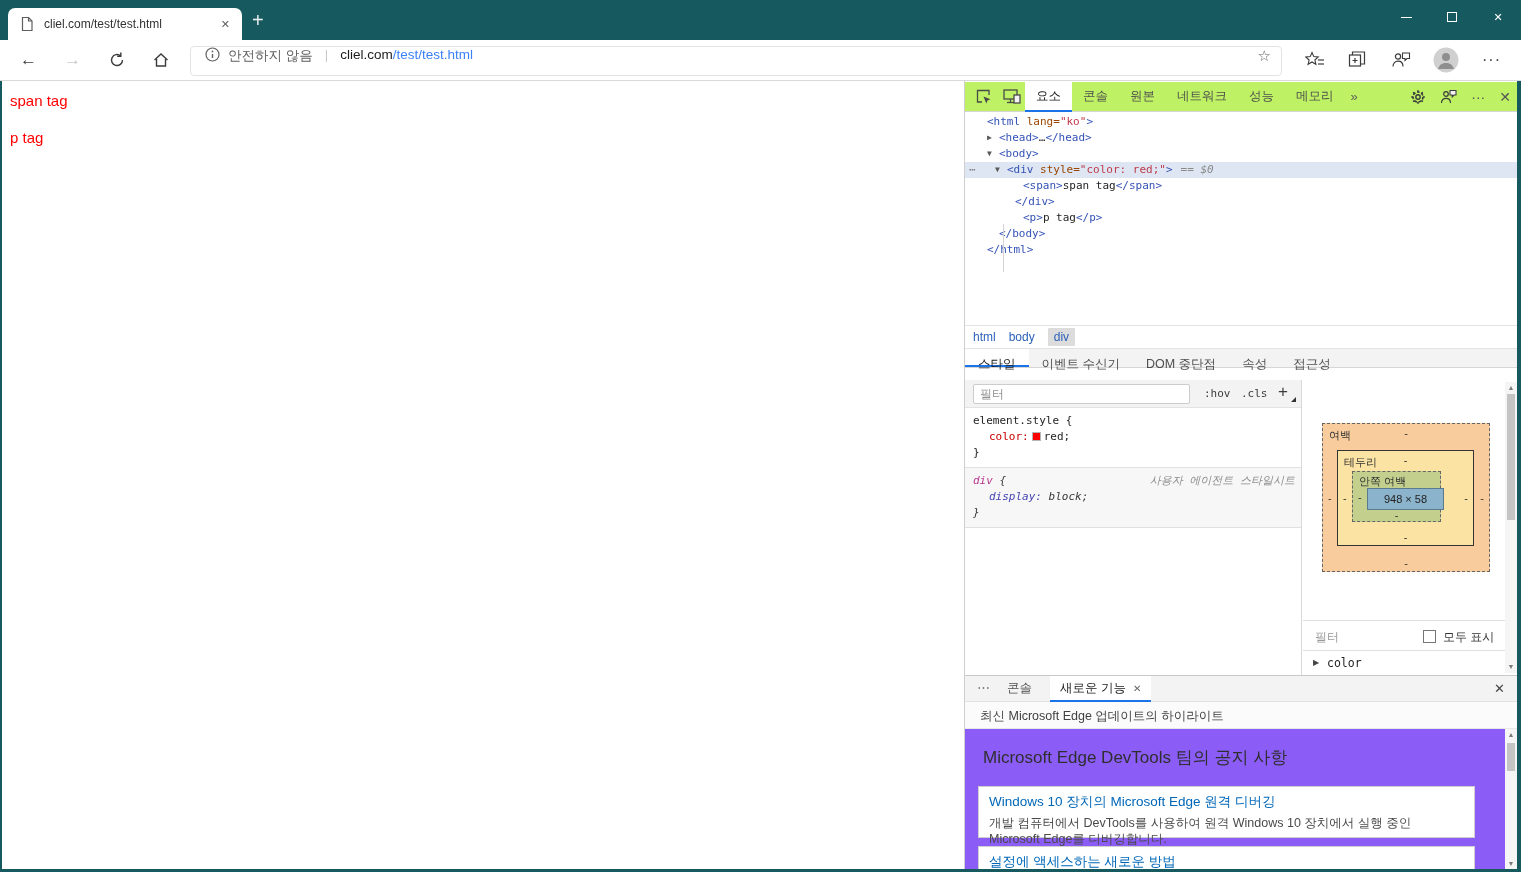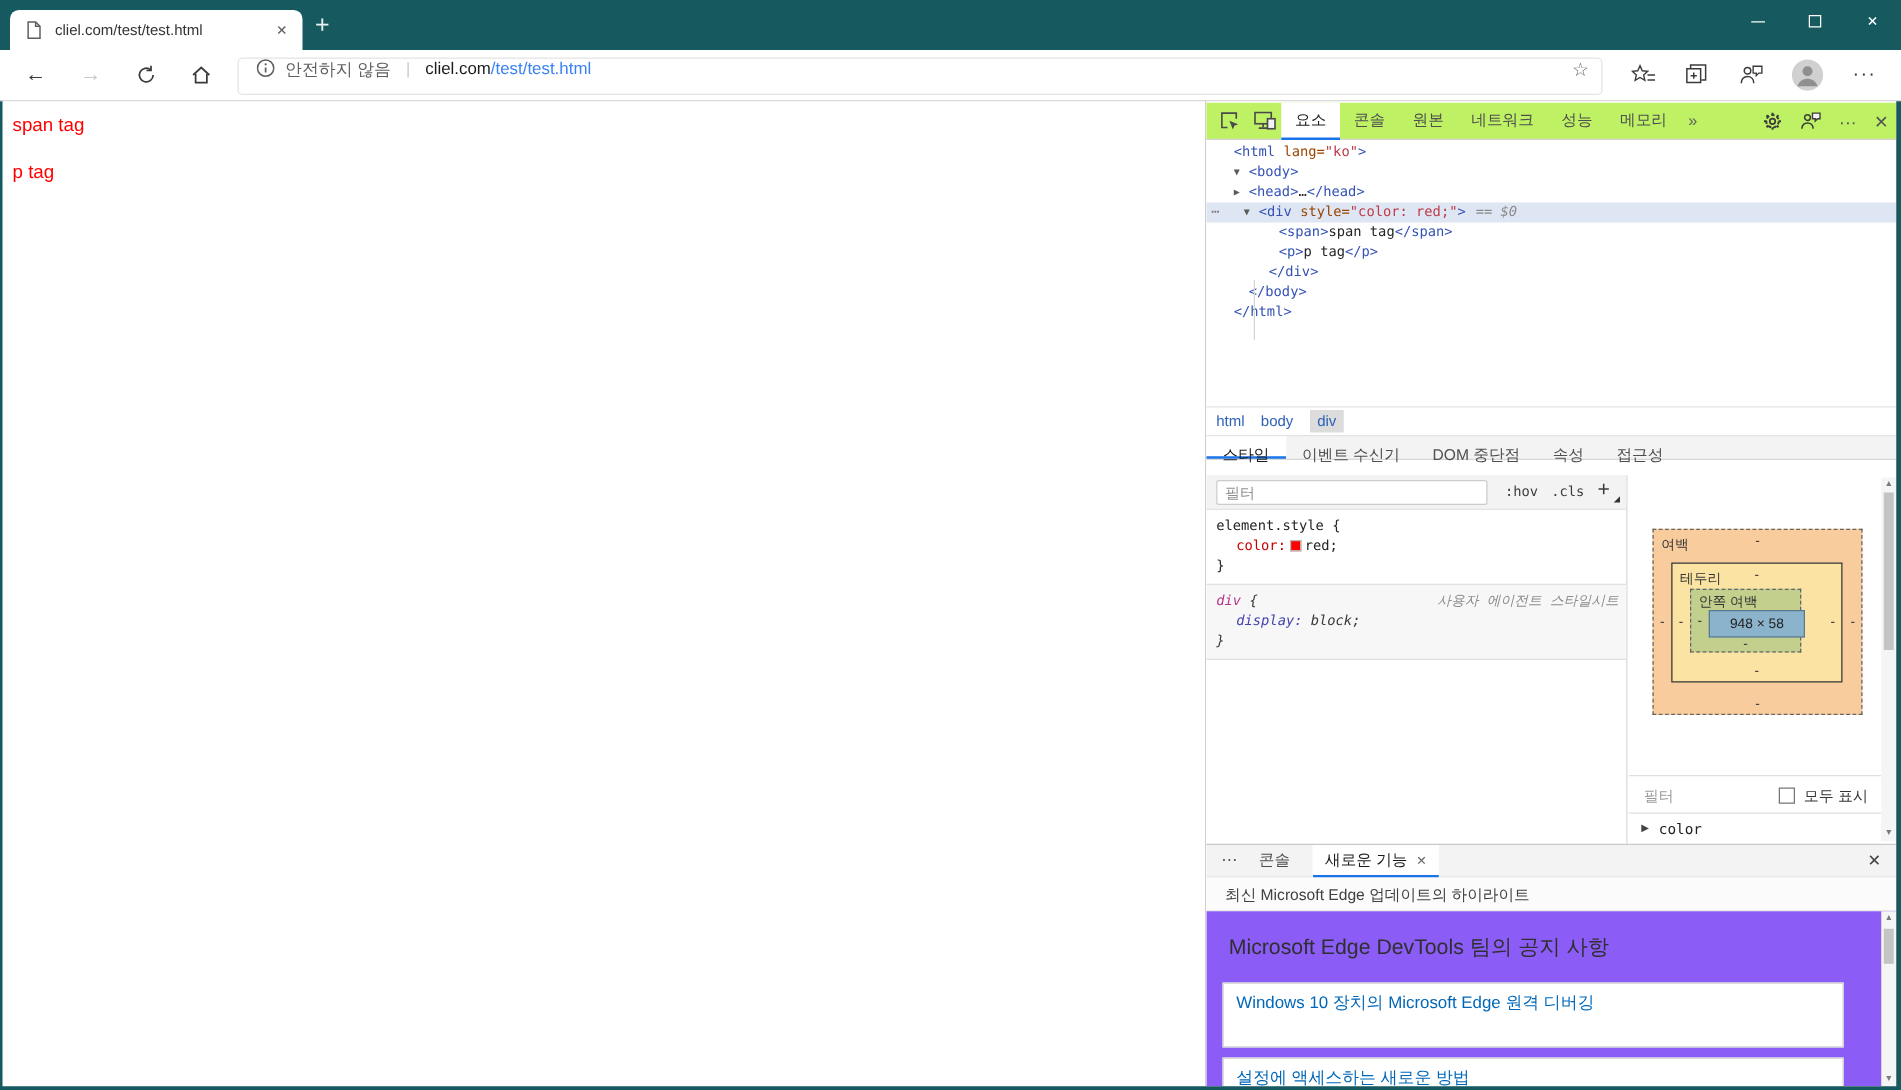--- a/index.html
+++ b/index.html
@@ -272,26 +272,26 @@
             <path d="M10 1.5 h6 v4.5 h-2 l-1.8 1.8 v-1.8 h-2.2 z" fill="#f3f3f3" stroke="#3c3c3c" stroke-width="1.1"></path>
           </svg>
       </span>
       <span class="dt-icon-glyph">···</span>
       <span class="dt-icon-glyph">✕</span>
     </div>
   </div>
 
   <div class="tree">
     <div class="tl" style="padding-left:22px"><span class="tag">&lt;html</span><span class="attr"> lang=</span><span class="attrval">"ko"</span><span class="tag">&gt;</span></div>
+    <div class="tl" style="padding-left:22px"><span class="arrow">▶</span><span class="tag">&lt;head&gt;</span><span>…</span><span class="tag">&lt;/head&gt;</span></div>
     <div class="tl" style="padding-left:22px"><span class="arrow">▼</span><span class="tag">&lt;body&gt;</span></div>
-    <div class="tl" style="padding-left:22px"><span class="arrow">▶</span><span class="tag">&lt;head&gt;</span><span>…</span><span class="tag">&lt;/head&gt;</span></div>
     <div class="tl selected" style="padding-left:30px"><span class="gutter-dots">⋯</span><span class="arrow">▼</span><span class="tag">&lt;div</span><span class="attr"> style=</span><span class="attrval">"color: red;"</span><span class="tag">&gt;</span><span class="eqmark">== $0</span></div>
     <div class="tl" style="padding-left:58px"><span class="tag">&lt;span&gt;</span><span>span tag</span><span class="tag">&lt;/span&gt;</span></div>
+    <div class="tl" style="padding-left:50px"><span class="tag">&lt;/div&gt;</span></div>
     <div class="tl" style="padding-left:58px"><span class="tag">&lt;p&gt;</span><span>p tag</span><span class="tag">&lt;/p&gt;</span></div>
-    <div class="tl" style="padding-left:50px"><span class="tag">&lt;/div&gt;</span></div>
     <div class="tl" style="padding-left:34px"><span class="tag">&lt;/body&gt;</span></div>
     <div class="tl" style="padding-left:22px"><span class="tag">&lt;/html&gt;</span></div>
     <div class="guide-line"></div>
   </div>
 
   <div class="crumbs">
     <span class="crumb">html</span>
     <span class="crumb">body</span>
     <span class="crumb selected">div</span>
   </div>
@@ -373,20 +373,21 @@
       <span class="drawer-tab active" style="left:85px;"><span>새로운 기능</span><span class="tab-x">✕</span></span>
       <span class="drawer-close">✕</span>
     </div>
     <div class="drawer-info">
       <span class="drawer-info-text">최신 Microsoft Edge 업데이트의 하이라이트</span>
     </div>
     <div class="drawer-content">
       <div class="drawer-heading">Microsoft Edge DevTools 팀의 공지 사항</div>
       <div class="news-card" style="top:57px;height:52px;">
         <div class="news-title">Windows 10 장치의 Microsoft Edge 원격 디버깅</div>
+        <div class="news-body">개발 컴퓨터에서 DevTools를 사용하여 원격 Windows 10 장치에서 실행 중인 Microsoft Edge를 디버깅합니다.</div>
       </div>
       <div class="news-card" style="top:117px;height:40px;">
         <div class="news-title">설정에 액세스하는 새로운 방법</div>
       </div>
       <div class="sb" style="left:540px;top:0;height:141px;">
         <span class="sb-up">▲</span>
         <span class="sb-thumb" style="top:14px;height:28px;"></span>
         <span class="sb-down">▼</span>
       </div>
     </div>

